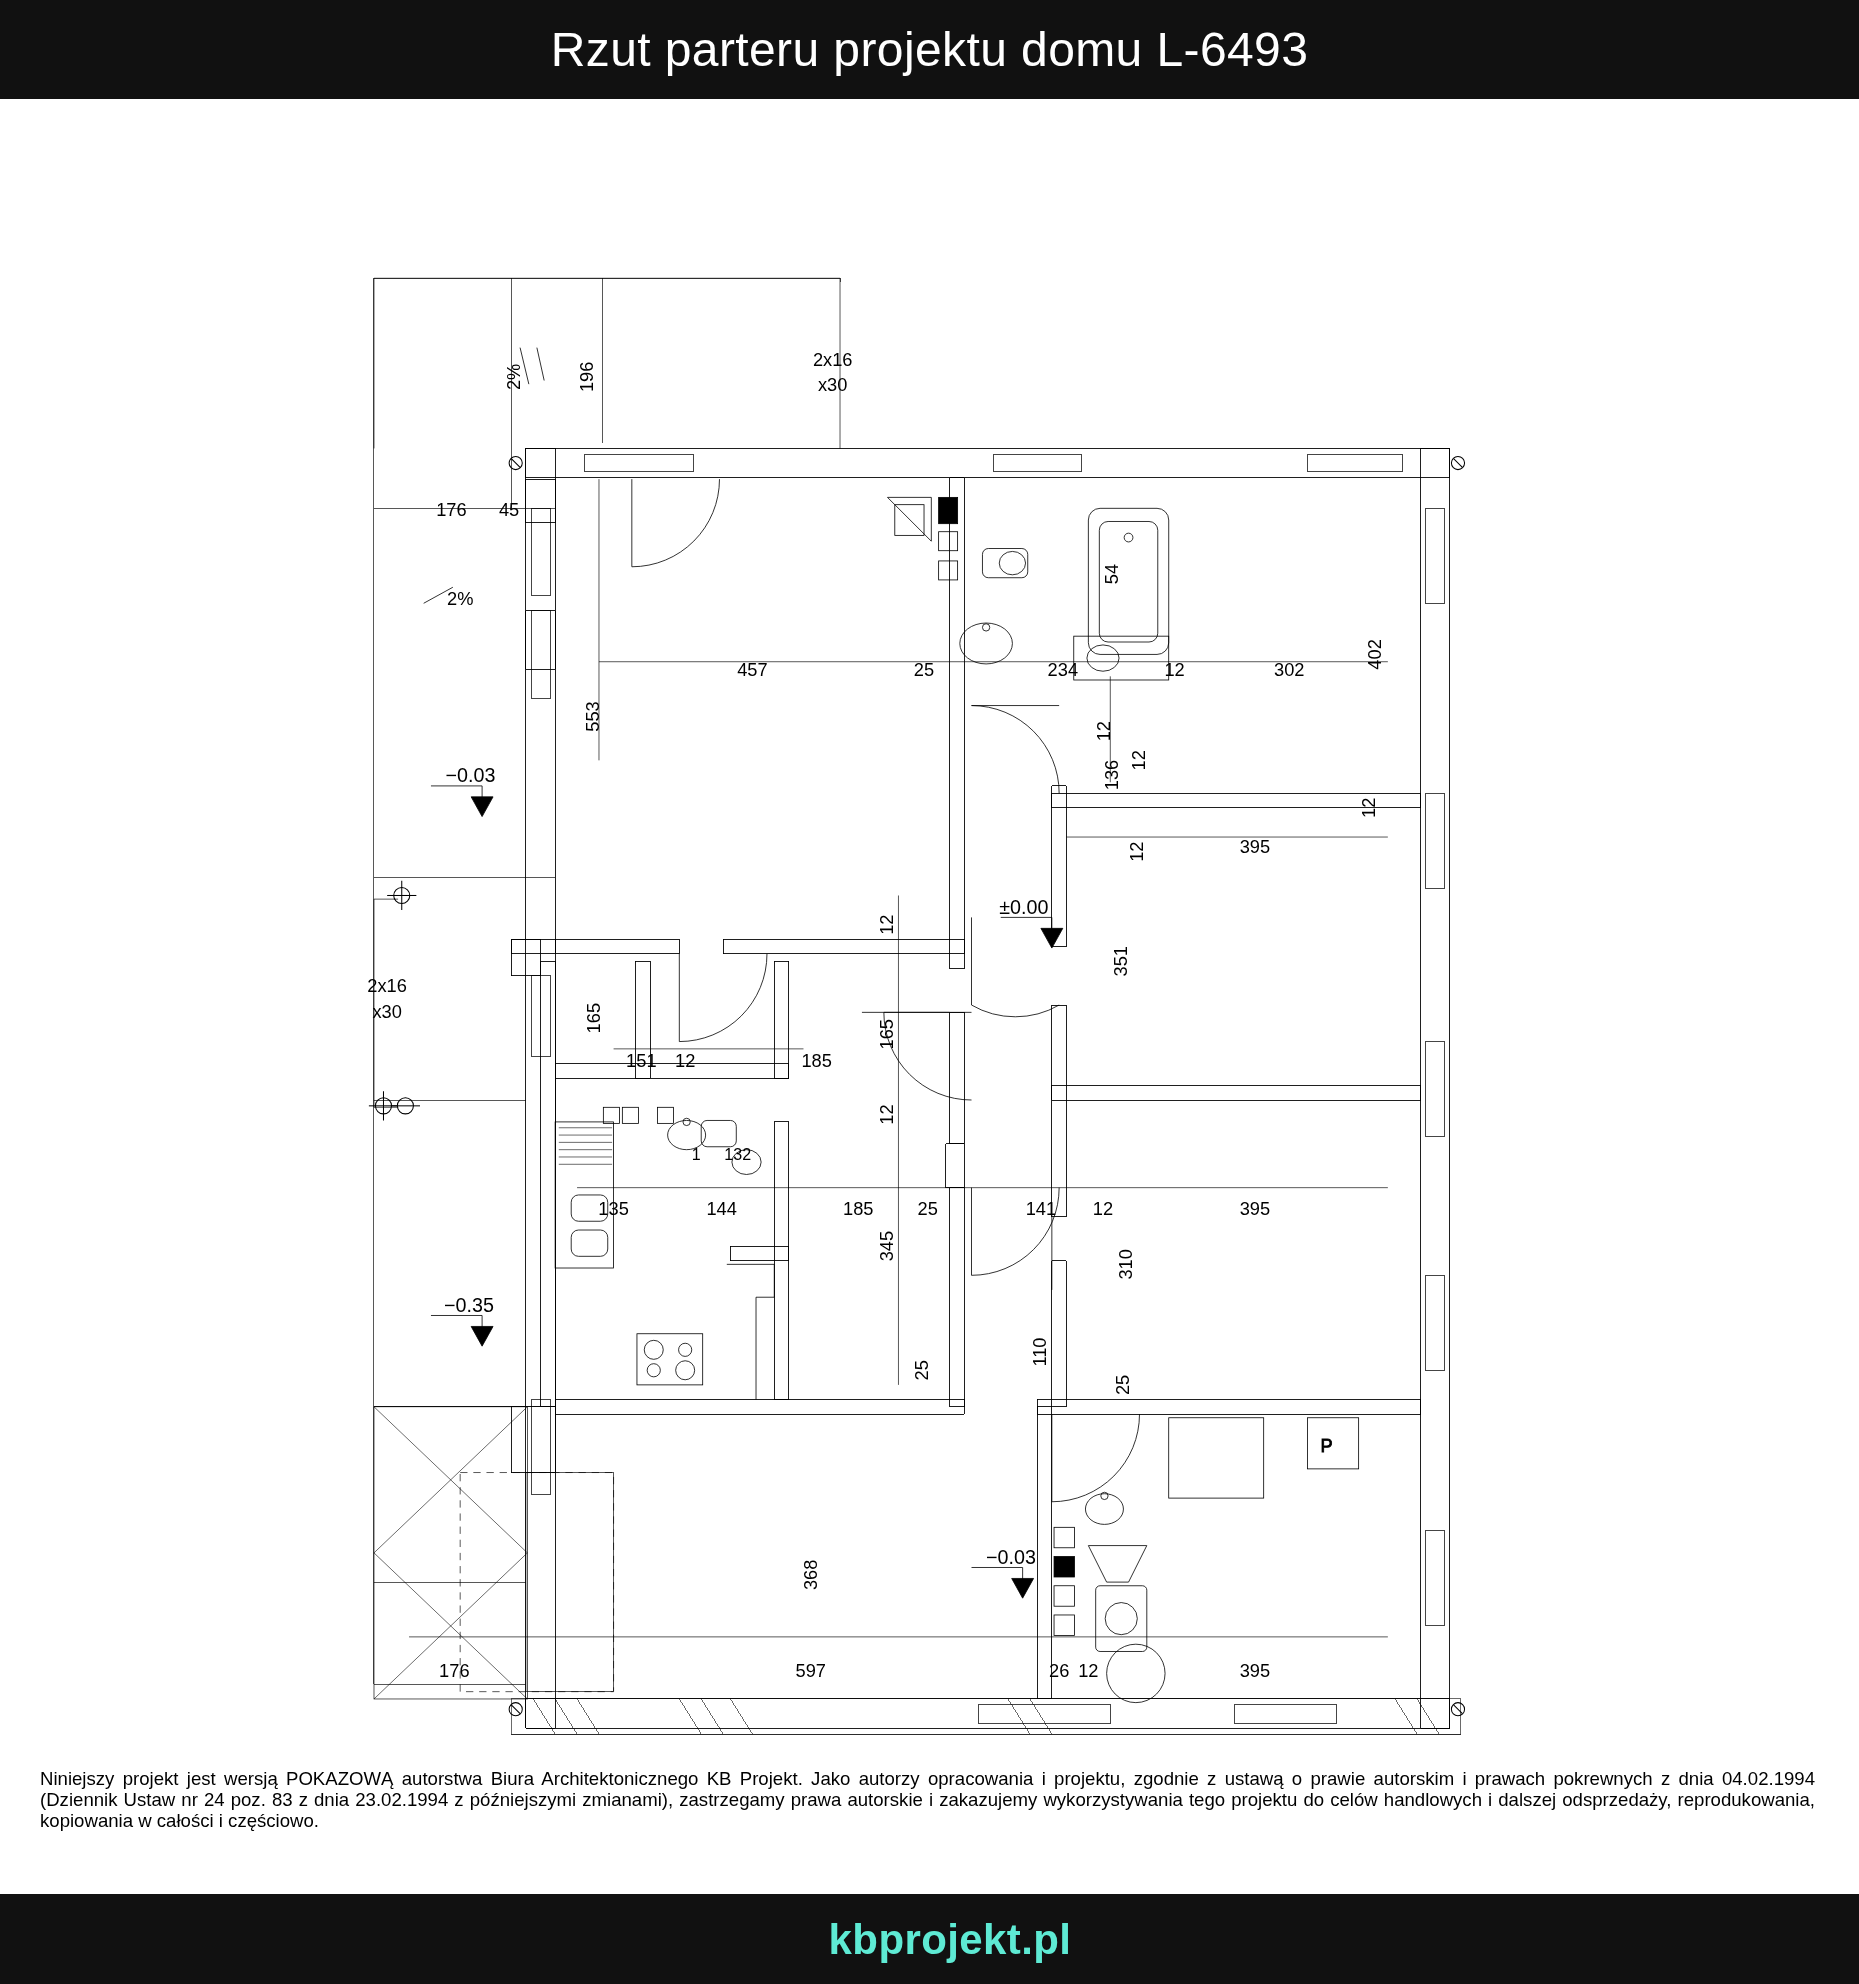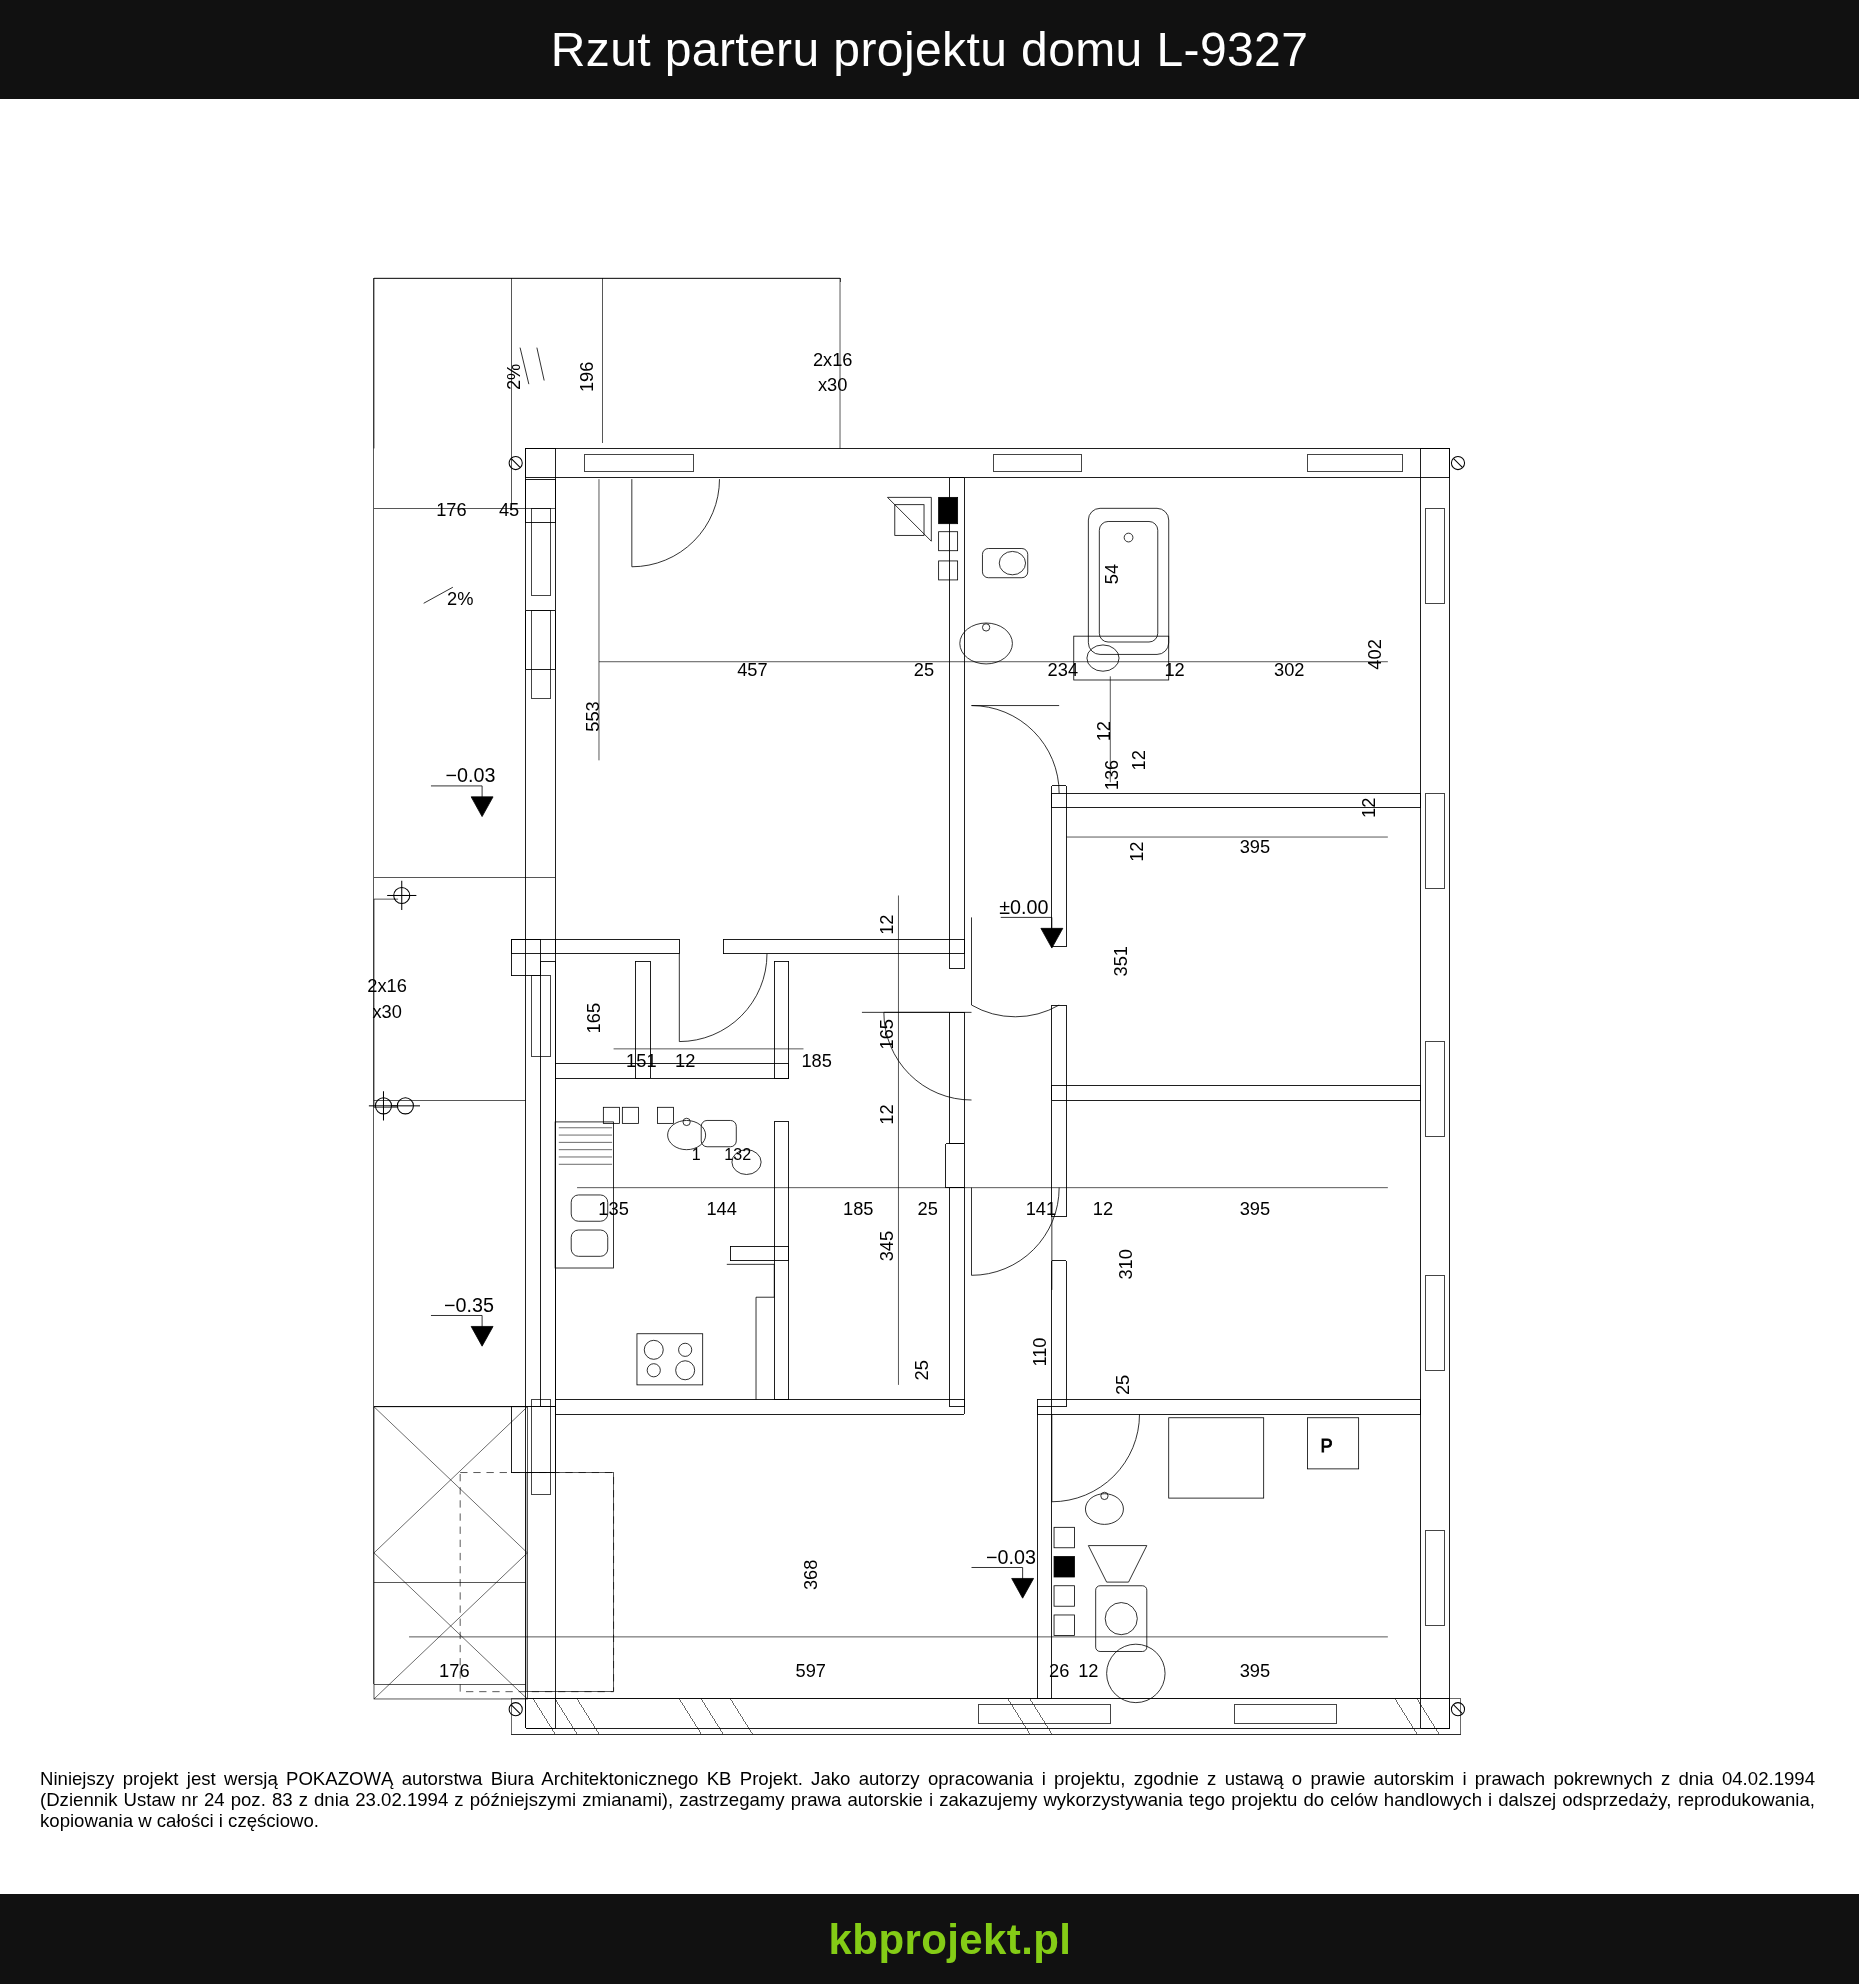--- a/index.html
+++ b/index.html
@@ -41,21 +41,21 @@
     left: 0;
     top: 1894px;
     width: 1859px;
     height: 91px;
     background: #111111;
     display: flex;
     align-items: center;
     justify-content: center;
   }
   .footer-logo {
-    color: #84cc16;
+    color: #5eead4;
     font-size: 42px;
     font-weight: bold;
     letter-spacing: 0.4px;
     margin-left: 41px;
   }
 
   
   .disclaimer {
     position: absolute;
     left: 40px;
@@ -90,21 +90,21 @@
   .lvl-text {
     font-family: "Liberation Sans", sans-serif;
     font-size: 27px;
     fill: #000;
   }
 </style>
 </head>
 <body>
 
 <div class="header-bar">
-  <div class="header-title">Rzut parteru projektu domu L-9327</div>
+  <div class="header-title">Rzut parteru projektu domu L-6493</div>
 </div>
 
 <div id="plan">
 <svg width="1859" height="1666" viewBox="0 0 2545 2280" xmlns="http://www.w3.org/2000/svg">
   <rect x="0" y="0" width="2545" height="2280" fill="#ffffff"></rect>
 
   <g stroke="#000" fill="none" stroke-width="1.2" shape-rendering="crispEdges">
 
     <g stroke-width="0.9">
 

